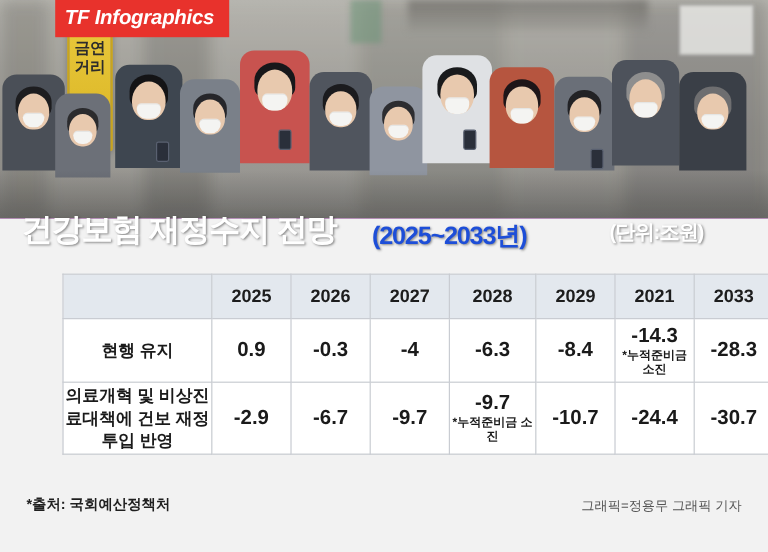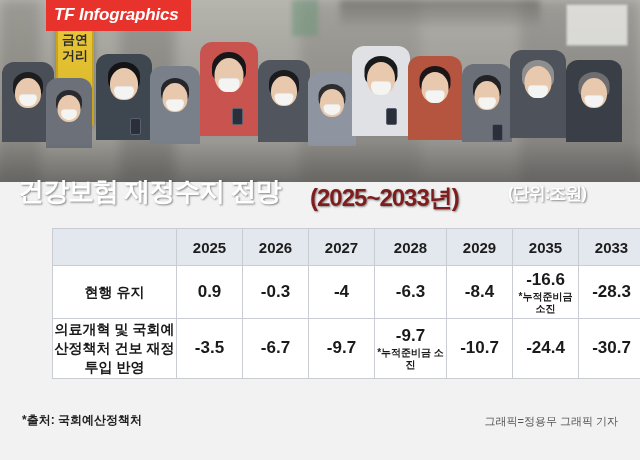--- a/index.html
+++ b/index.html
@@ -179,23 +179,23 @@
     font-weight: bold;
     color: #ffffff;
     text-shadow: 1px 1px 2px rgba(0,0,0,.45);
     letter-spacing: -1px;
     white-space: nowrap;
   }
   #title-period {
     position: absolute;
     left: 310px;
     top: 8px;
-    font-size: 24px;
-    font-weight: bold;
-    color: #7f1d1d;
+    font-size: 21px;
+    font-weight: bold;
+    color: #1d4ed8;
     text-shadow: 1px 1px 2px rgba(0,0,0,.45);
     letter-spacing: -1px;
     white-space: nowrap;
   }
   #title-unit {
     position: absolute;
     left: 508px;
     top: 8px;
     font-size: 17px;
     font-weight: bold;
@@ -403,41 +403,41 @@
           <col class="colN">
       </colgroup>
       <thead>
         <tr>
           <th class="corner"></th>
           <th>2025</th>
           <th>2026</th>
           <th>2027</th>
           <th>2028</th>
           <th>2029</th>
-          <th>2035</th>
+          <th>2021</th>
           <th>2033</th>
         </tr>
       </thead>
       <tbody>
         <tr>
           <td class="rowlabel">현행 유지</td>
           <td>0.9</td>
           <td>-0.3</td>
           <td>-4</td>
           <td>-6.3</td>
           <td>-8.4</td>
           <td>
-            <span>-16.6</span>
+            <span>-14.3</span>
             <span class="cellnote">*누적준비금 소진</span>
           </td>
           <td>-28.3</td>
         </tr>
         <tr>
-          <td class="rowlabel">의료개혁 및 국회예산정책처 건보 재정 투입 반영</td>
-          <td>-3.5</td>
+          <td class="rowlabel">의료개혁 및 비상진료대책에 건보 재정 투입 반영</td>
+          <td>-2.9</td>
           <td>-6.7</td>
           <td>-9.7</td>
           <td>
             <span>-9.7</span>
             <span class="cellnote">*누적준비금 소진</span>
           </td>
           <td>-10.7</td>
           <td>-24.4</td>
           <td>-30.7</td>
         </tr>

